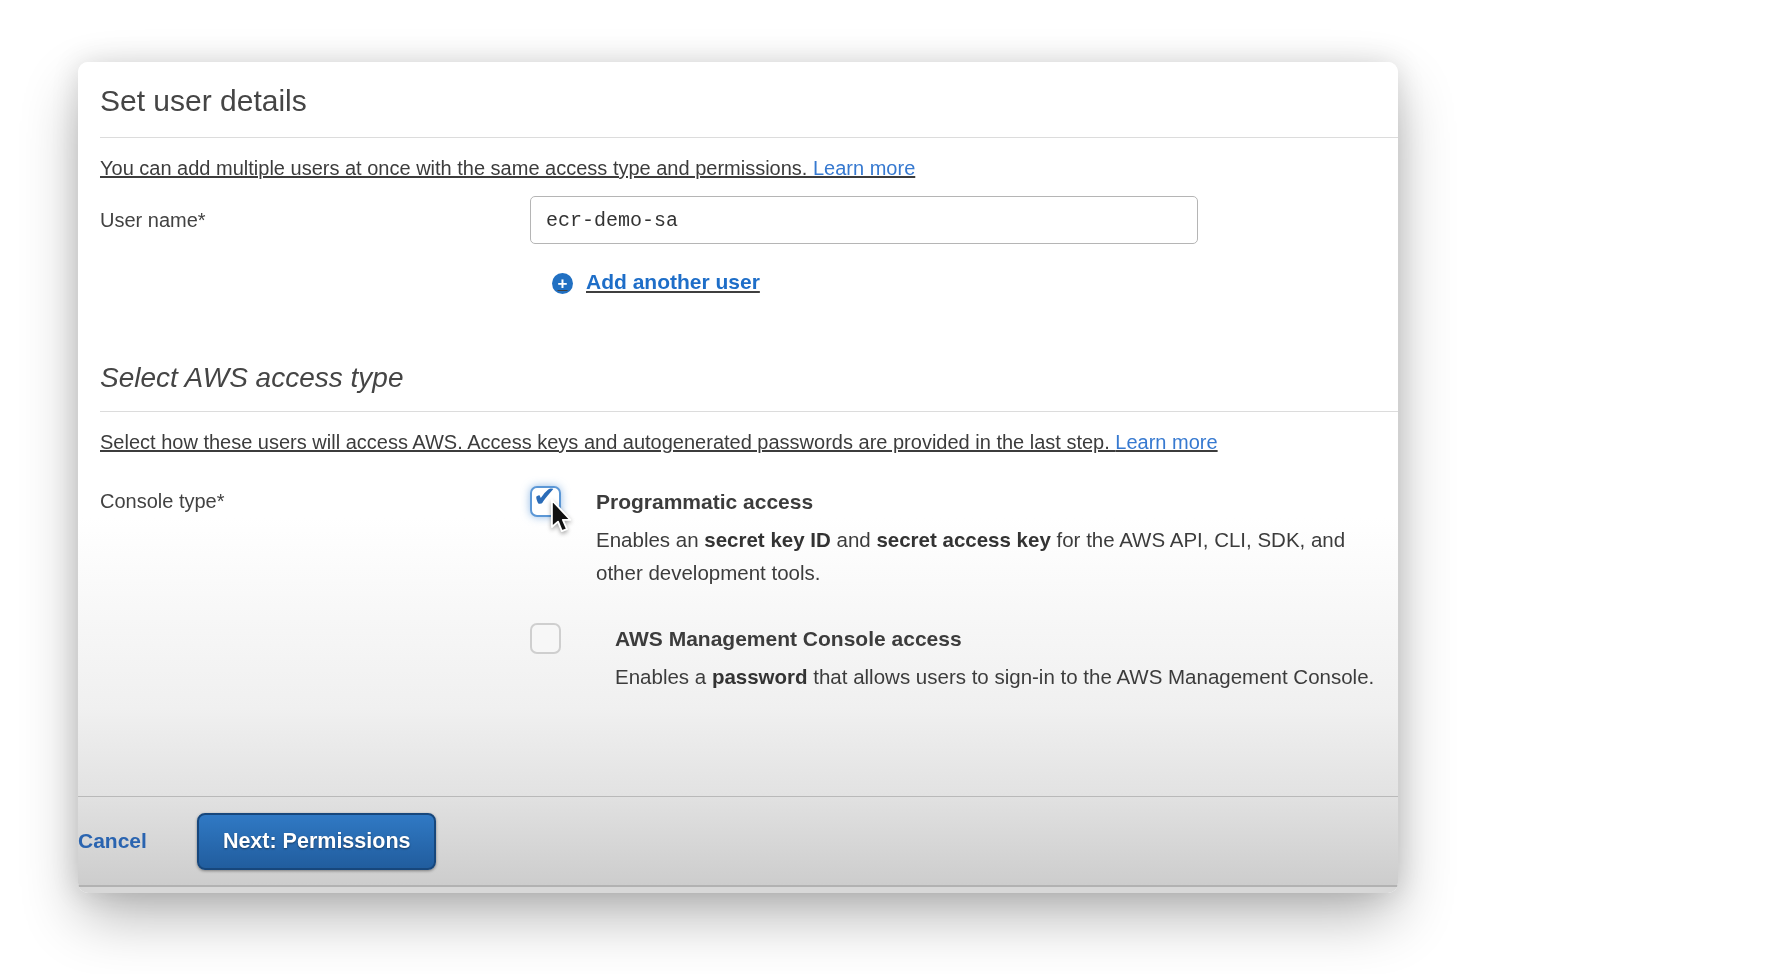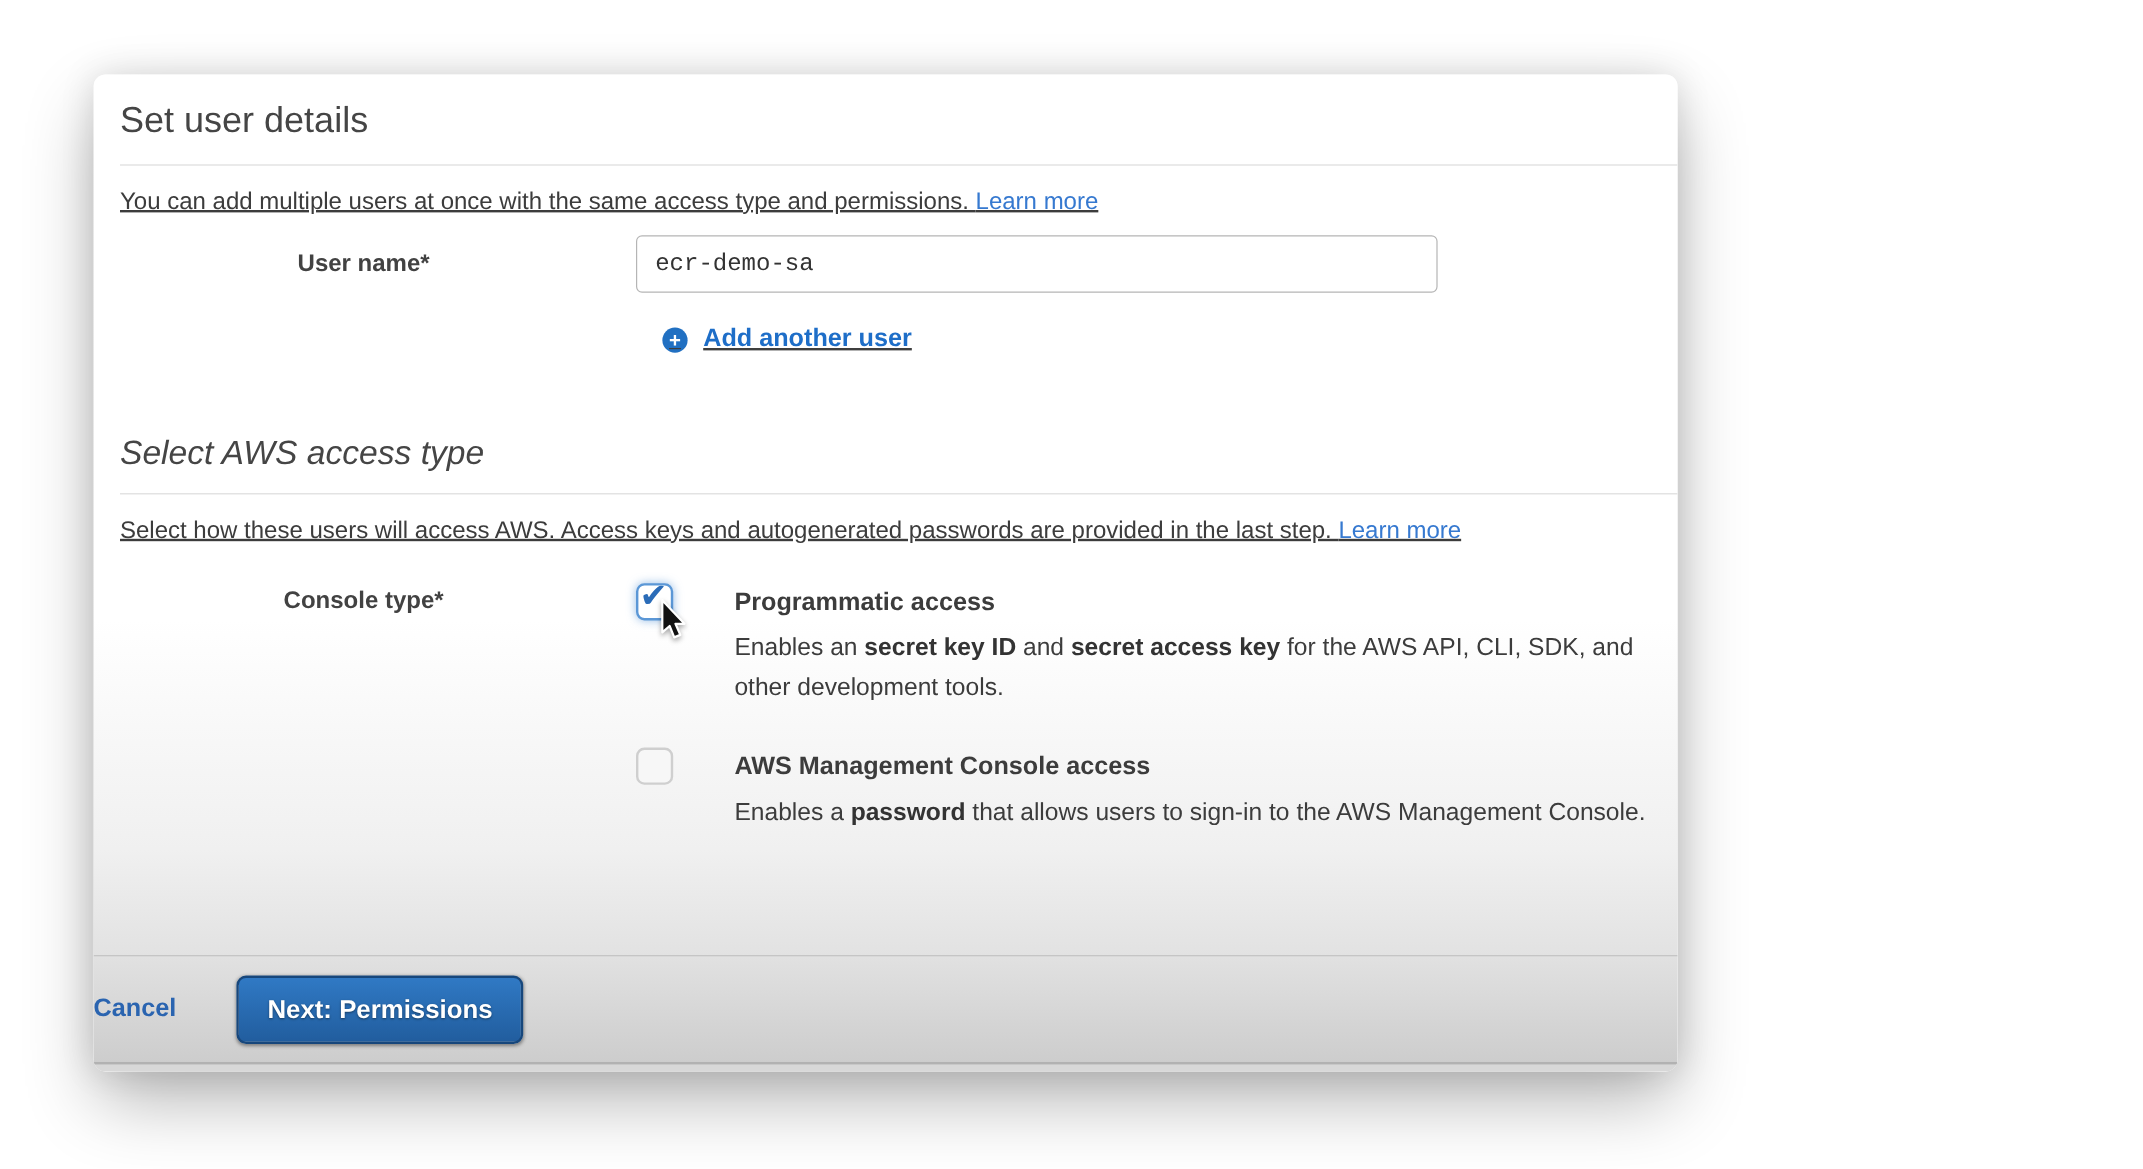--- a/index.html
+++ b/index.html
@@ -66,22 +66,22 @@
     cursor:pointer;
   }
   .form-row {
     display:flex;
     align-items:flex-start;
     margin-top:14px;
   }
   .label-col {
     flex:0 0 430px;
     padding-right:24px;
-    text-align:center;
-    font-weight:700;
+    text-align:left;
+    font-weight:400;
     font-size:20px;
     color:#424242;
     line-height:48px;
   }
   .access-row { margin-top:30px; }
   .access-row .label-col { line-height:31px; }
   .text-input {
     width:668px; height:48px;
     border:1px solid #b5b5b5;
     border-radius:5px;
@@ -114,21 +114,21 @@
   a.add-user-link {
     margin-left:13px;
     font-size:21px;
     font-weight:700;
     color:#1e6ec8;
     text-decoration:none;
     cursor:pointer;
   }
   .options-col { flex:1 1 auto; }
   .option { display:flex; }
-  .option + .option { margin-top:34px; }
+  .option + .option { margin-top:34px;gap:19px; }
   .checkbox {
     position:relative;
     flex:0 0 31px;
     width:31px; height:31px;
     border-radius:7px;
     margin-top:0;
   }
   .checkbox.unchecked {
     background:#f7f7f7;
     border:2px solid #cfcfcf;
@@ -142,21 +142,21 @@
     display:none;
     position:absolute;
     left:1px; top:-7px;
     font-size:28px;
     font-weight:700;
     color:#2b6cb8;
     line-height:31px;
   }
   .checkbox.checked .check { display:block; }
   .checkbox .check::before { content:"✔"; }
-  .option-body { margin-left:51px; }
+  .option-body { margin-left:35px; }
   .option-label {
     font-size:21px;
     font-weight:700;
     line-height:31px;
     color:#3c3c3c;
   }
   .option-desc {
     margin-top:6px;
     font-size:20.5px;
     line-height:33px;

